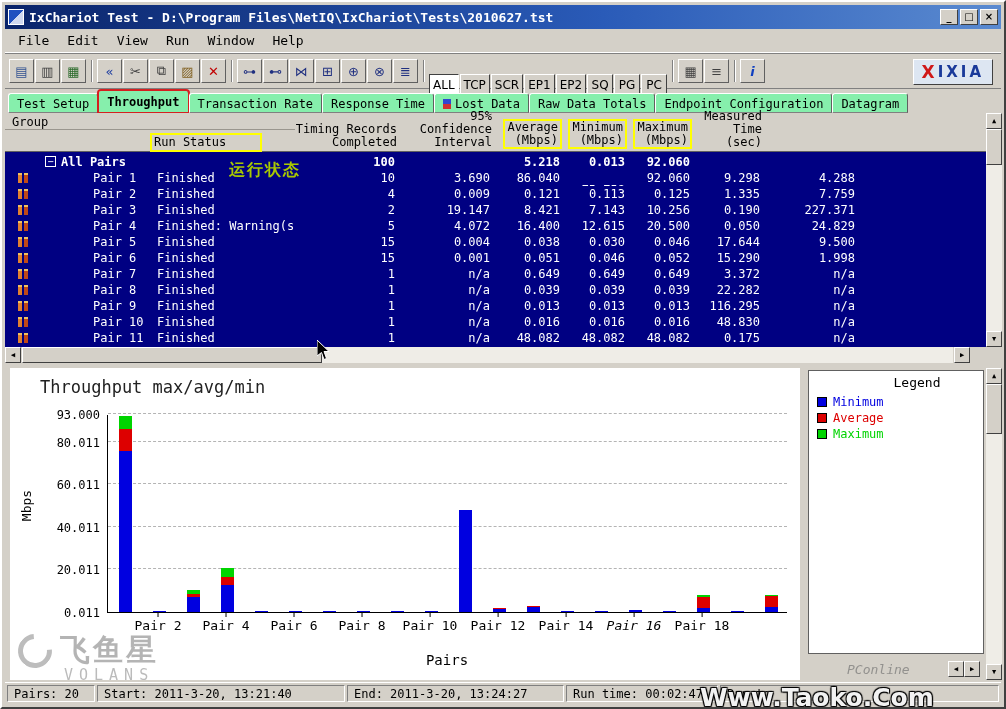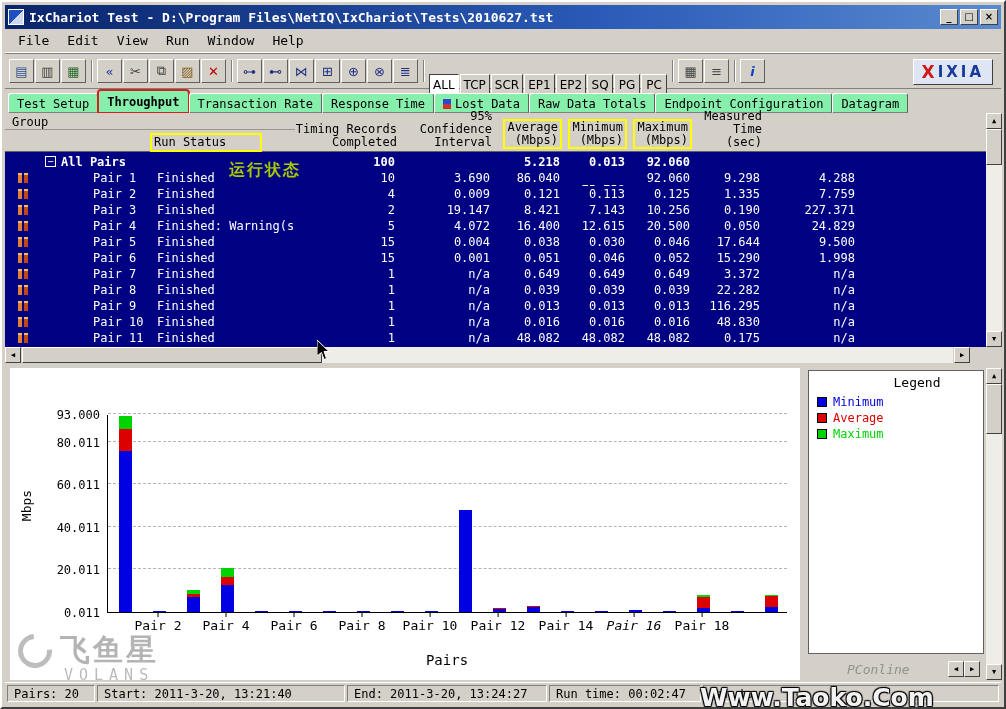--- a/index.html
+++ b/index.html
@@ -413,20 +413,21 @@
 
   <div class="hscroll">
     <span class="sb-btn" style="left:0;top:0;">◀</span>
     <div class="sb-track"></div>
     <div class="sb-thumb" style="left:17px;top:0;width:300px;height:16px;"></div>
     <span class="sb-btn" style="right:0;top:0;left:auto;">▶</span>
   </div>
   <div class="scroll-corner"></div>
 
   <div class="chart-panel">
+    <div class="chart-title">Throughput max/avg/min</div>
     <div class="y-axis-title">Mbps</div>
     <div class="y-axis-labels">
         <div class="ytick" style="bottom: -6.97658px;">0.011</div>
         <div class="ytick" style="bottom: 35.6041px;">20.011</div>
         <div class="ytick" style="bottom: 78.1847px;">40.011</div>
         <div class="ytick" style="bottom: 120.765px;">60.011</div>
         <div class="ytick" style="bottom: 163.346px;">80.011</div>
         <div class="ytick" style="bottom: 191px;">93.000</div>
       </div>
     <div class="chart-plot">
@@ -536,21 +537,21 @@
   </div>
 
   <div class="mini-hscroll">
     <span class="sb-btn">◀</span>
     <span class="sb-btn">▶</span>
   </div>
 
   <div class="statusbar">
       <div class="sb-field" style="width: 88px;">Pairs: 20</div>
       <div class="sb-field" style="width: 248px;">Start: 2011-3-20, 13:21:40</div>
-      <div class="sb-field" style="width: 200px;">End: 2011-3-20, 13:24:27</div>
+      <div class="sb-field" style="width: 217px;">End: 2011-3-20, 13:24:27</div>
       <div class="sb-field" style="width: 152px;">Run time: 00:02:47</div>
       <div class="sb-field" style="flex: 1 1 0%;">Ran to</div>
     </div>
 
   <div class="wm-logo">
     <span class="wm-circle"></span>
     <span class="wm-cn">飞鱼星</span>
   </div>
   <div class="wm-sub">VOLANS</div>
   <div class="wm-site">PConline</div>

